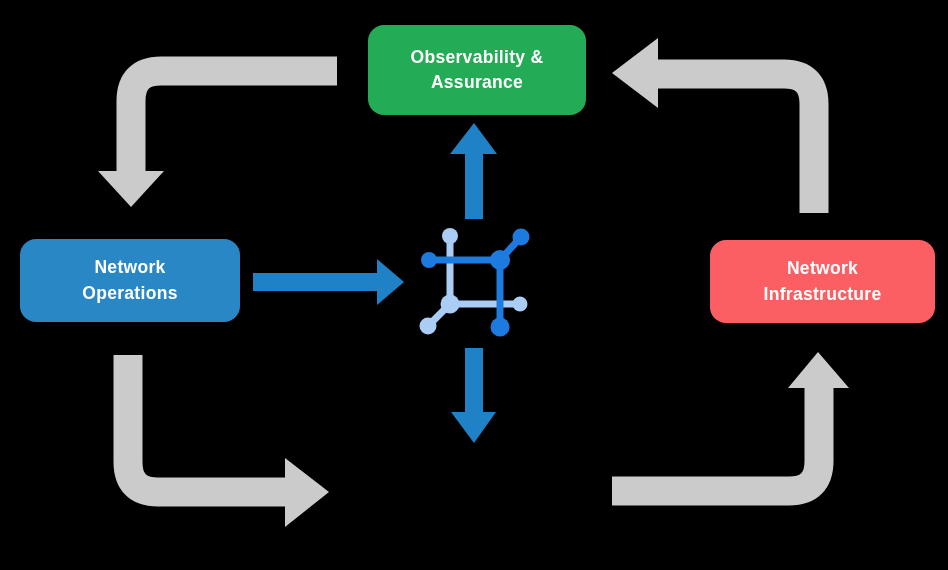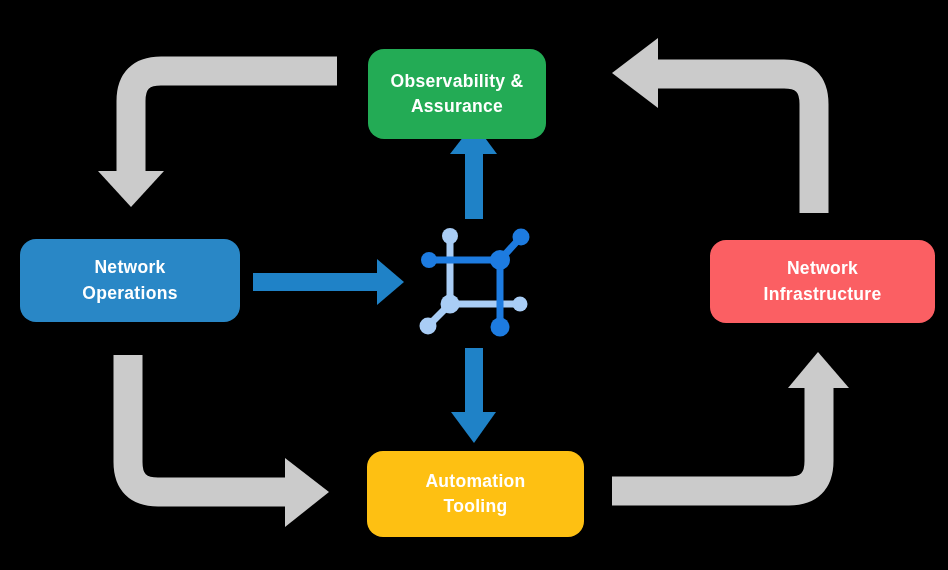--- a/index.html
+++ b/index.html
@@ -39,21 +39,21 @@
     text-align: center;
   }
   .node-label {
     color: #FFFFFF;
     font-size: 17.5px;
     font-weight: 600;
     letter-spacing: 0.3px;
     line-height: 1.45;
     white-space: pre-line;
   }
-  .node-observability  { left: 368px; top: 25px;  width: 178px; height: 90px; margin-top: 24px; }
+  .node-observability  { left: 368px; top: 25px;  width: 218px; height: 90px; }
   .node-operations     { left: 20px;  top: 239px; width: 220px; height: 83px; }
   .node-infrastructure { left: 710px; top: 240px; width: 225px; height: 83px; }
   .node-tooling        { left: 367px; top: 451px; width: 217px; height: 86px; }
 </style>
 </head>
 <body>
 
 <div class="canvas">
 
   <svg class="arrow-layer" viewBox="0 0 948 570">
@@ -119,18 +119,14 @@
   <div class="node node-operations" style="background: rgb(41, 135, 198);">
     <span class="node-label">Network
 Operations</span>
   </div>
 
   <div class="node node-infrastructure" style="background: rgb(251, 95, 99);">
     <span class="node-label">Network
 Infrastructure</span>
   </div>
 
-  <div class="node node-tooling" style="background: rgb(254, 192, 18);">
-    <span class="node-label">Automation
-Tooling</span>
-  </div>
 
 </div>
 
 </body></html>

